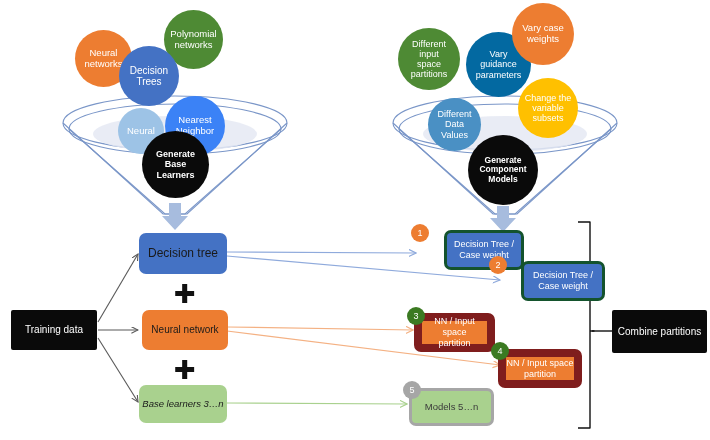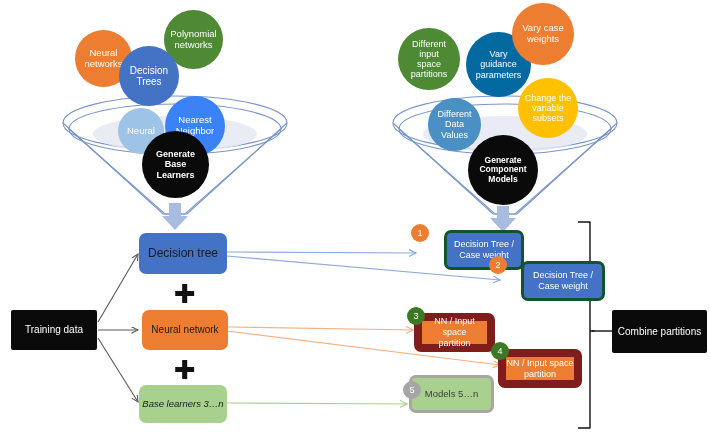--- a/index.html
+++ b/index.html
@@ -203,18 +203,18 @@
   <div class="badge badge-orange" style="left:489px;top:256px;width:18px;height:18px;">2</div>
 
   <div class="box box-orange outline-green" style="left:414px;top:313px;width:81px;height:39px;font-size:9px;color:#ffffff;z-index:5;">NN / Input space
 partition</div>
   <div class="badge badge-green" style="left:407px;top:307px;width:18px;height:18px;">3</div>
 
   <div class="box box-orange outline-green" style="left:498px;top:349px;width:84px;height:39px;font-size:9px;color:#ffffff;z-index:5;">NN / Input space
 partition</div>
   <div class="badge badge-green" style="left:491px;top:342px;width:18px;height:18px;">4</div>
 
-  <div class="box box-grey outline-grey" style="left:409px;top:375px;width:85px;height:38px;font-size:9.5px;color:#3a3a3a;z-index:5;">Models 5…n</div>
+  <div class="box box-grey outline-grey" style="left:409px;top:388px;width:85px;height:38px;font-size:9.5px;color:#3a3a3a;z-index:5;">Models 5…n</div>
   <div class="badge badge-grey" style="left:403px;top:381px;width:18px;height:18px;">5</div>
 
   <div class="box box-black" style="left:612px;top:310px;width:95px;height:43px;font-size:10px;">Combine partitions</div>
 
 </div>
 
 </body></html>

